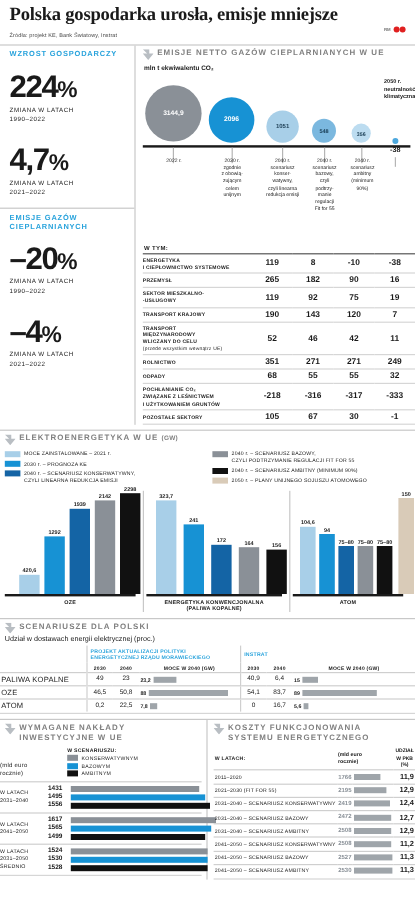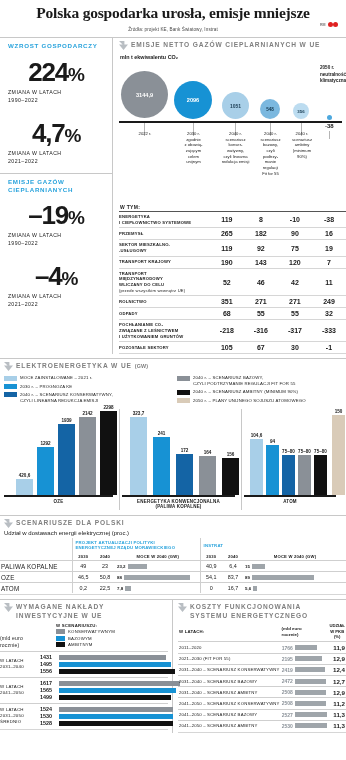--- a/index.html
+++ b/index.html
@@ -6,21 +6,21 @@
   html, body {
     width: 346px; height: 760px;
     background: #ffffff;
     font-family: "Liberation Sans", sans-serif;
     color: #1a1a1a;
     overflow: hidden;
   }
   .page { position: relative; width: 346px; height: 760px; }
 
   
-  .hdr { padding: 4px 8px 0 8px; text-align: center; }
+  .hdr { padding: 4px 8px 0 8px; }
   .hdr h1 {
     font-family: "Liberation Serif", serif;
     font-weight: bold;
     font-size: 15.5px;
     letter-spacing: -0.2px;
     line-height: 1.1;
   }
   .hdr .src {
     font-size: 4.6px; color: #4a4a4a; margin-top: 6px; letter-spacing: .1px;
   }
@@ -46,21 +46,21 @@
   }
 
   
   .top { display: flex; }
   .col-left { width: 113px; border-right: 1px solid #c8c8c8; }
   .col-right { flex: 1; padding-left: 6px; }
 
   .statblock { padding: 4px 8px 6px 8px; }
   .bignum {
     font-family: "Liberation Sans", sans-serif;
-    font-weight: bold; font-size: 26px; letter-spacing: -1.2px; line-height: 1.05; text-align: center;
+    font-weight: bold; font-size: 26px; letter-spacing: -1.2px; line-height: 1.05;
   }
   .bignum .pc { font-size: 19px; }
   .caption { font-size: 5.2px; letter-spacing: .45px; line-height: 1.55; margin-top: 2px; color:#1a1a1a;}
   .sep-h { height:1px; background:#c8c8c8; margin: 2px 0 0 0; }
 
   
   .unit { font-size: 5.4px; font-weight: bold; margin: 2px 0 1px 1px; }
   .bubblewrap { position: relative; height: 104px; }
   .bubble {
     position: absolute; border-radius: 50%;
@@ -195,21 +195,21 @@
       </div>
 
       <div class="sep-h"></div>
 
       <div class="statblock">
         <div class="bluehead">
           <div>EMISJE GAZÓW</div>
           <div>CIEPLARNIANYCH</div>
         </div>
         <div style="height:8px"></div>
-        <div class="bignum"><span>–19</span><span class="pc">%</span></div>
+        <div class="bignum"><span>–20</span><span class="pc">%</span></div>
         <div class="caption">
           <div>ZMIANA W LATACH</div>
           <div>1990–2022</div>
         </div>
         <div style="height:15px"></div>
         <div class="bignum"><span>–4</span><span class="pc">%</span></div>
         <div class="caption">
           <div>ZMIANA W LATACH</div>
           <div>2021–2022</div>
         </div>

